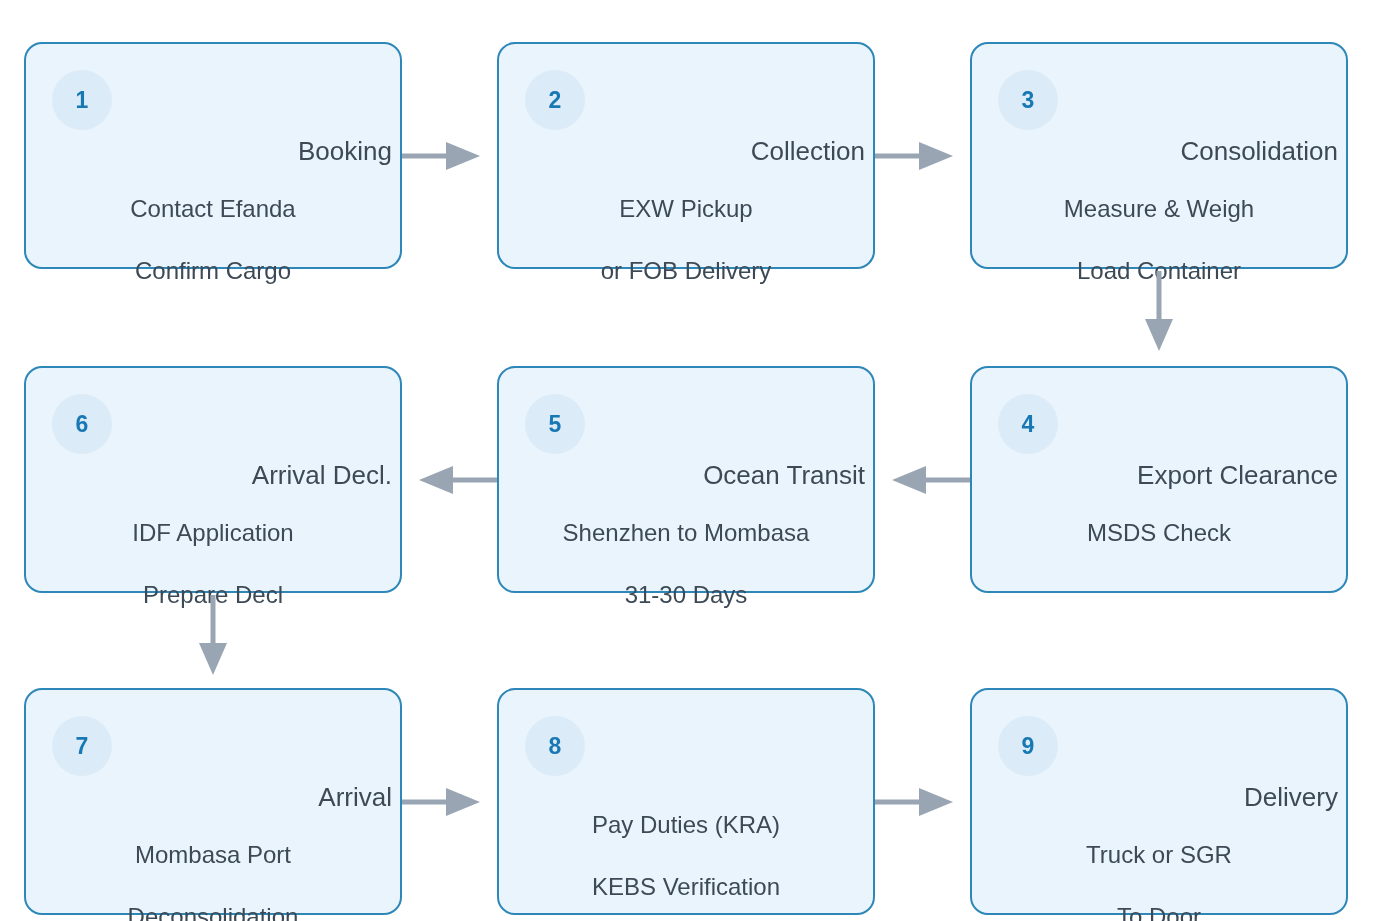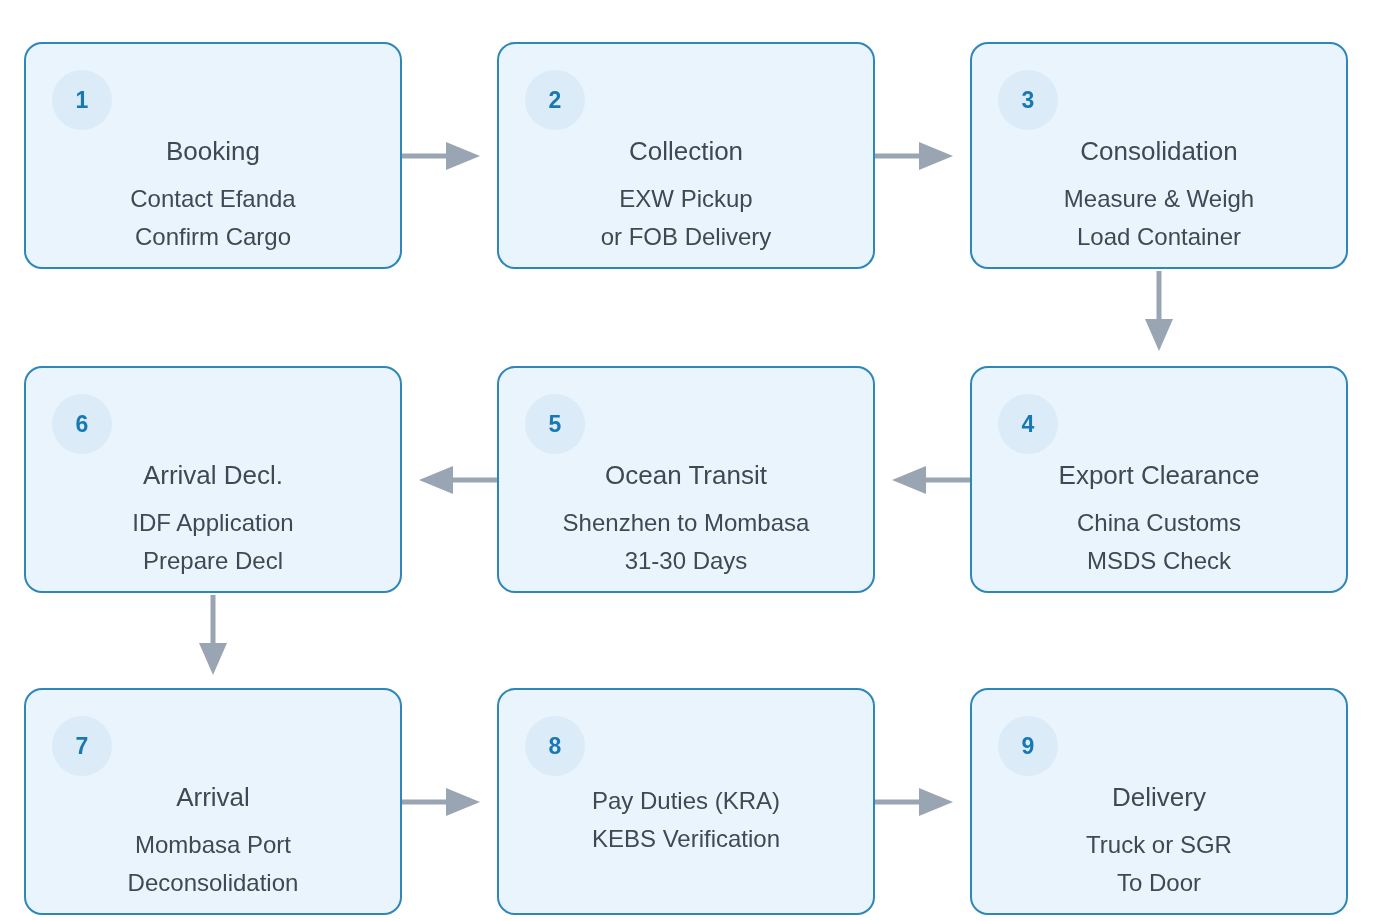--- a/index.html
+++ b/index.html
@@ -44,24 +44,26 @@
   .card-content {
     position: absolute;
     top: 92px; left: 8px; right: 8px;
     text-align: center;
     color: var(--text);
   }
   .card-title {
     font-size: 26px;
     line-height: 30px;
     margin: 0 0 14px 0;
+    text-align: right;
   }
   .card-line {
     font-size: 24px;
     line-height: 38px;
+    margin-top: 24px;
   }
   .arrow {
     position: absolute;
     color: var(--arrow);
     line-height: 0;
   }
 </style>
 </head>
 <body>
 
@@ -121,21 +123,20 @@
       <div class="card-line">31-30 Days</div>
     </div>
   </div>
 
   <div class="card" style="left:970px; top:366px;">
     <div class="badge">
       <span class="badge-num">4</span>
     </div>
     <div class="card-content">
       <div class="card-title">Export Clearance</div>
-      <div class="card-line">China Customs</div>
       <div class="card-line">MSDS Check</div>
     </div>
   </div>
 
   <div class="card" style="left:24px; top:688px;">
     <div class="badge">
       <span class="badge-num">7</span>
     </div>
     <div class="card-content">
       <div class="card-title">Arrival</div>

